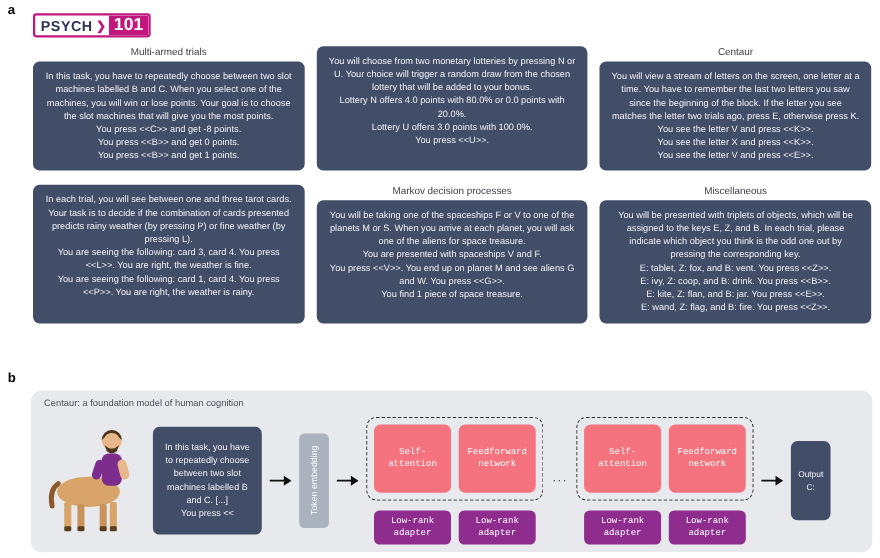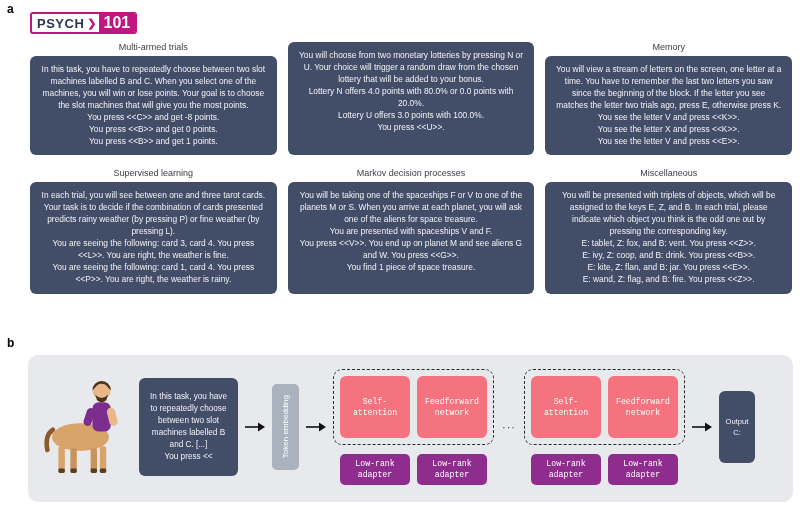--- a/index.html
+++ b/index.html
@@ -143,29 +143,28 @@
       </div>
 
       <div class="card-cell">
         <div class="card-box">You will choose from two monetary lotteries by pressing N or U. Your choice will trigger a random draw from the chosen lottery that will be added to your bonus.
 Lottery N offers 4.0 points with 80.0% or 0.0 points with 20.0%.
 Lottery U offers 3.0 points with 100.0%.
 You press &lt;&lt;U&gt;&gt;.</div>
       </div>
 
       <div class="card-cell">
-        <div class="card-title">Memory</div>
+        <div class="card-title">Centaur</div>
         <div class="card-box">You will view a stream of letters on the screen, one letter at a time. You have to remember the last two letters you saw since the beginning of the block. If the letter you see matches the letter two trials ago, press E, otherwise press K.
 You see the letter V and press &lt;&lt;K&gt;&gt;.
 You see the letter X and press &lt;&lt;K&gt;&gt;.
 You see the letter V and press &lt;&lt;E&gt;&gt;.</div>
       </div>
 
       <div class="card-cell">
-        <div class="card-title">Supervised learning</div>
         <div class="card-box">In each trial, you will see between one and three tarot cards. Your task is to decide if the combination of cards presented predicts rainy weather (by pressing P) or fine weather (by pressing L).
 You are seeing the following: card 3, card 4. You press &lt;&lt;L&gt;&gt;. You are right, the weather is fine.
 You are seeing the following: card 1, card 4. You press &lt;&lt;P&gt;&gt;. You are right, the weather is rainy.</div>
       </div>
 
       <div class="card-cell">
         <div class="card-title">Markov decision processes</div>
         <div class="card-box">You will be taking one of the spaceships F or V to one of the planets M or S. When you arrive at each planet, you will ask one of the aliens for space treasure.
 You are presented with spaceships V and F.
 You press &lt;&lt;V&gt;&gt;. You end up on planet M and see aliens G and W. You press &lt;&lt;G&gt;&gt;.
@@ -180,20 +179,21 @@
 E: kite, Z: flan, and B: jar. You press &lt;&lt;E&gt;&gt;.
 E: wand, Z: flag, and B: fire. You press &lt;&lt;Z&gt;&gt;.</div>
       </div>
 
     </div>
   </div>
 
   <div id="label-b" class="panel-label">b</div>
 
   <div id="panel-b">
+    <div class="pb-title">Centaur: a foundation model of human cognition</div>
 
     <div class="pb-row">
 
       <svg class="centaur" viewBox="0 0 100 118">
 
         <path d="M14 62 q-9 6 -6 22" stroke="#8a5a2b" stroke-width="5" fill="none" stroke-linecap="round"></path>
 
         <ellipse cx="44" cy="70" rx="31" ry="15" fill="#d9a46a"></ellipse>
 
         <rect x="20" y="80" width="7" height="26" rx="2" fill="#d9a46a"></rect>

